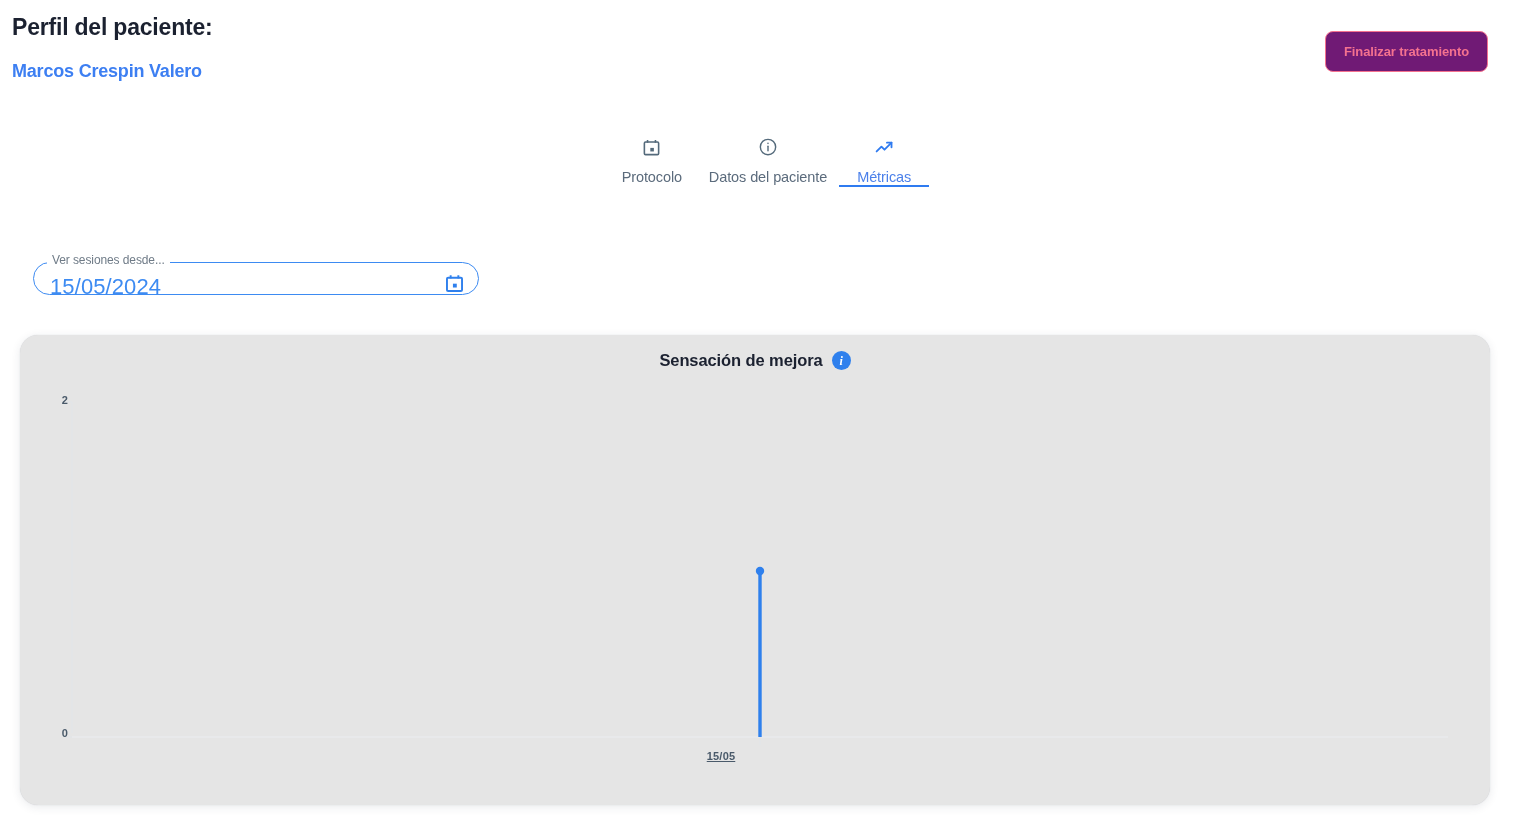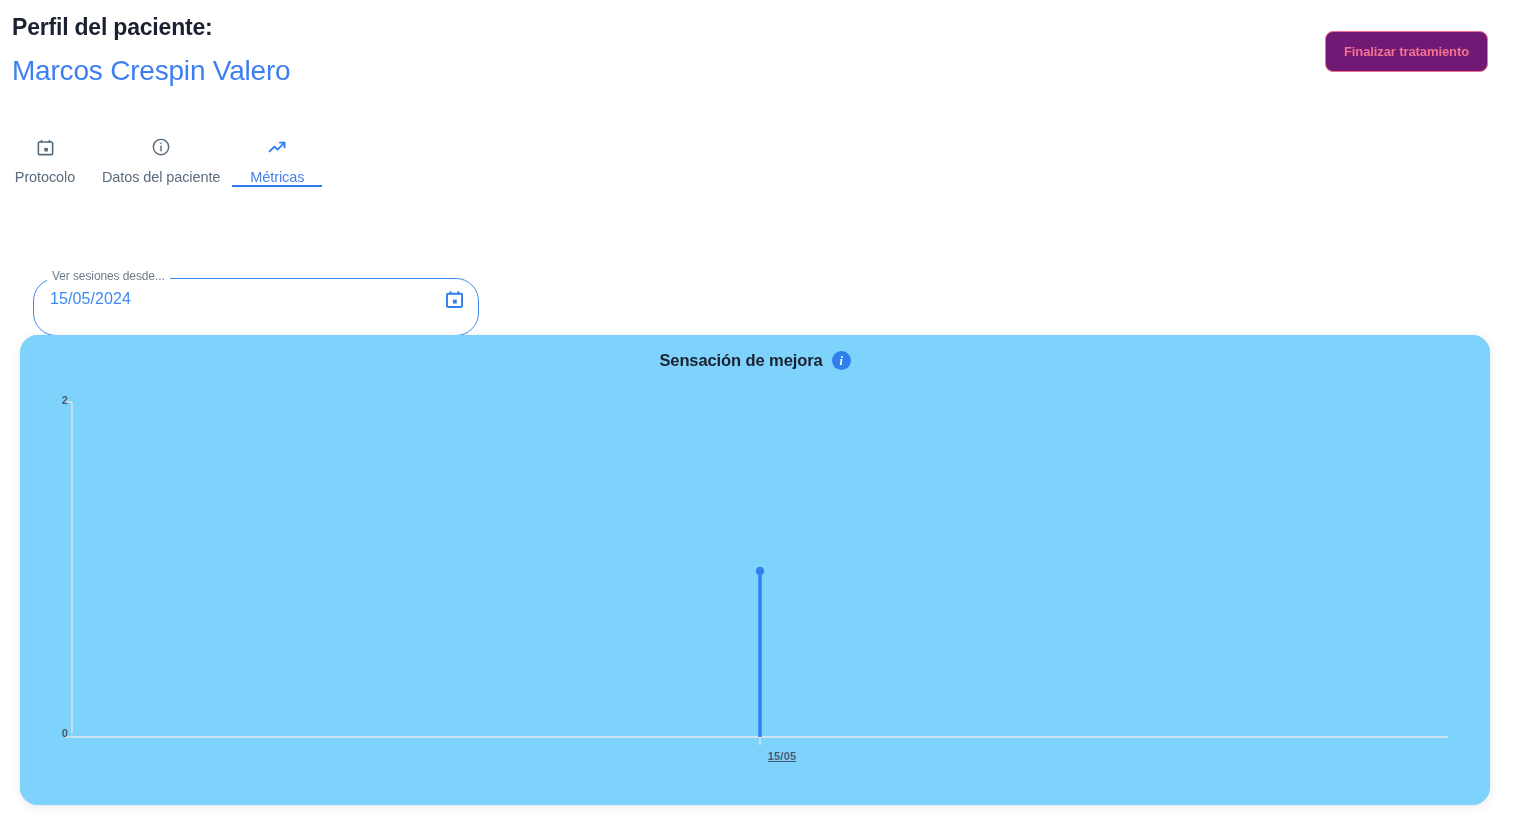--- a/index.html
+++ b/index.html
@@ -26,22 +26,22 @@
   #page-title {
     font-size: 23px;
     font-weight: bold;
     color: #1b2130;
     letter-spacing: -0.2px;
     line-height: 38px;
     margin: 0;
     white-space: nowrap;
   }
   #patient-name {
-    font-size: 28px;
-    font-weight: normal;
+    font-size: 18px;
+    font-weight: bold;
     color: #3d7ff2;
     letter-spacing: -0.2px;
     line-height: 38px;
     margin: 6px 0 0 0;
     white-space: nowrap;
   }
   #finish-treatment-button {
     position: absolute;
     right: 36px;
     top: 23px;
@@ -61,20 +61,21 @@
   }
 
   
   #tab-bar {
     position: absolute;
     left: 0;
     top: 130px;
     width: 1536px;
     height: 68px;
     display: flex;
+    justify-content: center;
     align-items: flex-start;
     gap: 0px;
   }
   .tab {
     display: flex;
     flex-direction: column;
     align-items: center;
     justify-content: flex-start;
     padding: 6px 12px 0 12px;
     cursor: pointer;
@@ -99,23 +100,23 @@
     white-space: nowrap;
   }
   .tab.active { border-bottom-color: #2f7bf0; }
   .tab.active .tab-icon { color: #2f7bf0; }
   .tab.active .tab-label { color: #4b80ea; }
 
   
   #date-filter {
     position: absolute;
     left: 33px;
-    top: 278px;
+    top: 262px;
     width: 446px;
-    height: 58px;
+    height: 33px;
   }
   #date-field-box {
     position: absolute;
     inset: 0;
     border: 1.6px solid #3d8bf2;
     border-radius: 23px;
     background: #ffffff;
   }
   #date-field-label {
     position: absolute;
@@ -125,21 +126,21 @@
     background: #ffffff;
     font-size: 12px;
     color: #6f7b87;
     letter-spacing: -0.1px;
     white-space: nowrap;
   }
   #date-value {
     position: absolute;
     left: 17px;
     top: 12px;
-    font-size: 16px;
+    font-size: 22px;
     color: #3d8bf2;
     letter-spacing: 0.1px;
     border: none;
     outline: none;
     background: transparent;
     font-family: inherit;
     width: 330px;
     padding: 0;
   }
   #calendar-picker-button {
@@ -158,21 +159,21 @@
     color: #2f80ed;
   }
 
   
   #chart-card {
     position: absolute;
     left: 20px;
     top: 335px;
     width: 1470px;
     height: 470px;
-    background: #7dd3fc;
+    background: #e5e5e5;
     border-radius: 18px;
     box-shadow: 0 2px 10px rgba(36, 47, 66, 0.10), 0 0 1px rgba(36,47,66,0.22);
   }
   #chart-title-row {
     position: absolute;
     top: 16px;
     left: 0;
     width: 100%;
     display: flex;
     align-items: center;
@@ -296,15 +297,15 @@
     <line x1="45" y1="402" x2="52" y2="402" stroke="#e3e5e8" stroke-width="1.4"></line>
 
     <line x1="740" y1="402" x2="740" y2="410" stroke="#e3e5e8" stroke-width="1.4"></line>
 
     <line x1="740" y1="236" x2="740" y2="402" stroke="#2f80ed" stroke-width="3.4"></line>
     <circle cx="740" cy="236" r="4.2" fill="#2f80ed"></circle>
   </svg>
 
   <span class="axis-label" style="left:48px; top:59px; transform:translate(-100%,0);">2</span>
   <span class="axis-label" style="left:48px; top:392px; transform:translate(-100%,0);">0</span>
-  <span class="axis-label" style="left:762px; top:415px; transform:translate(-50%,0);text-decoration:underline;">15/05</span>
+  <span class="axis-label" style="left:701px; top:415px; transform:translate(-50%,0);text-decoration:underline;">15/05</span>
 
 </section>
 
 </body></html>

